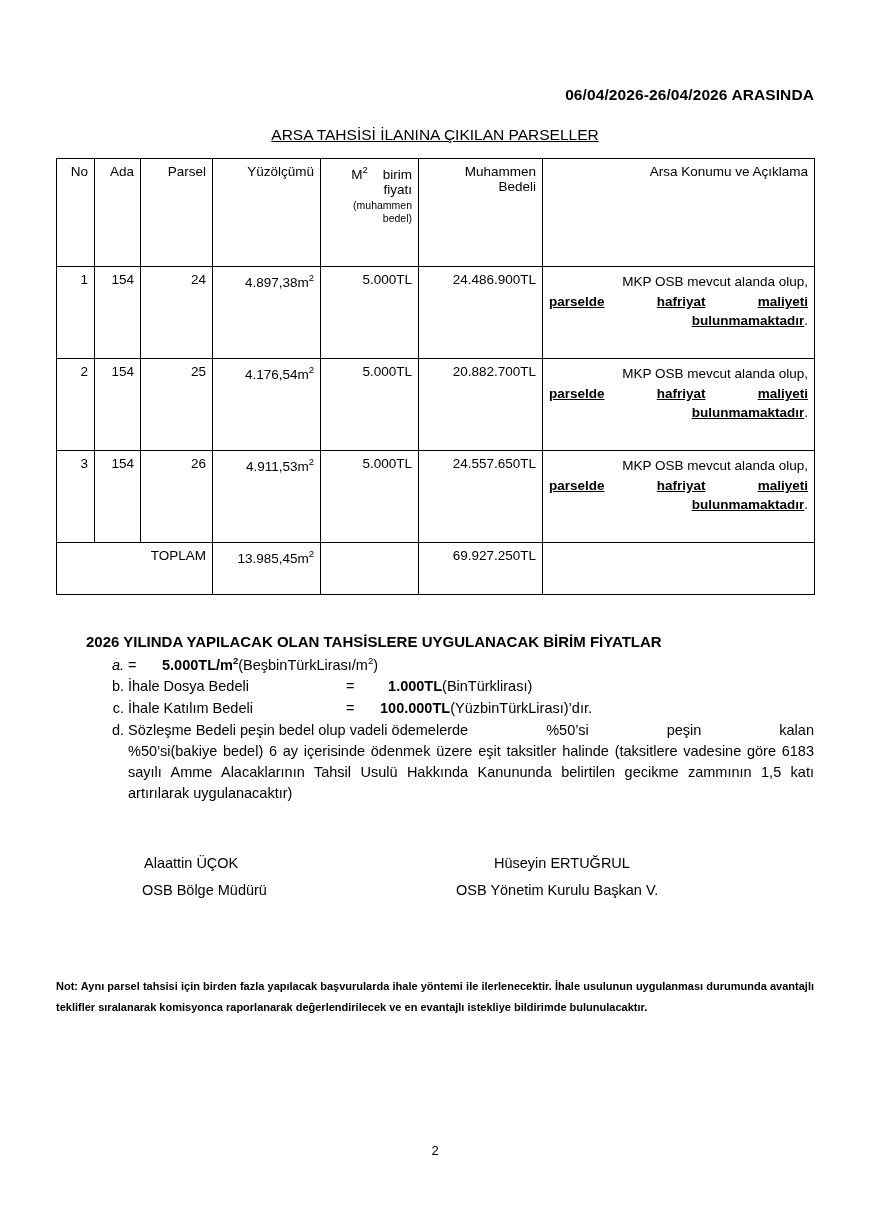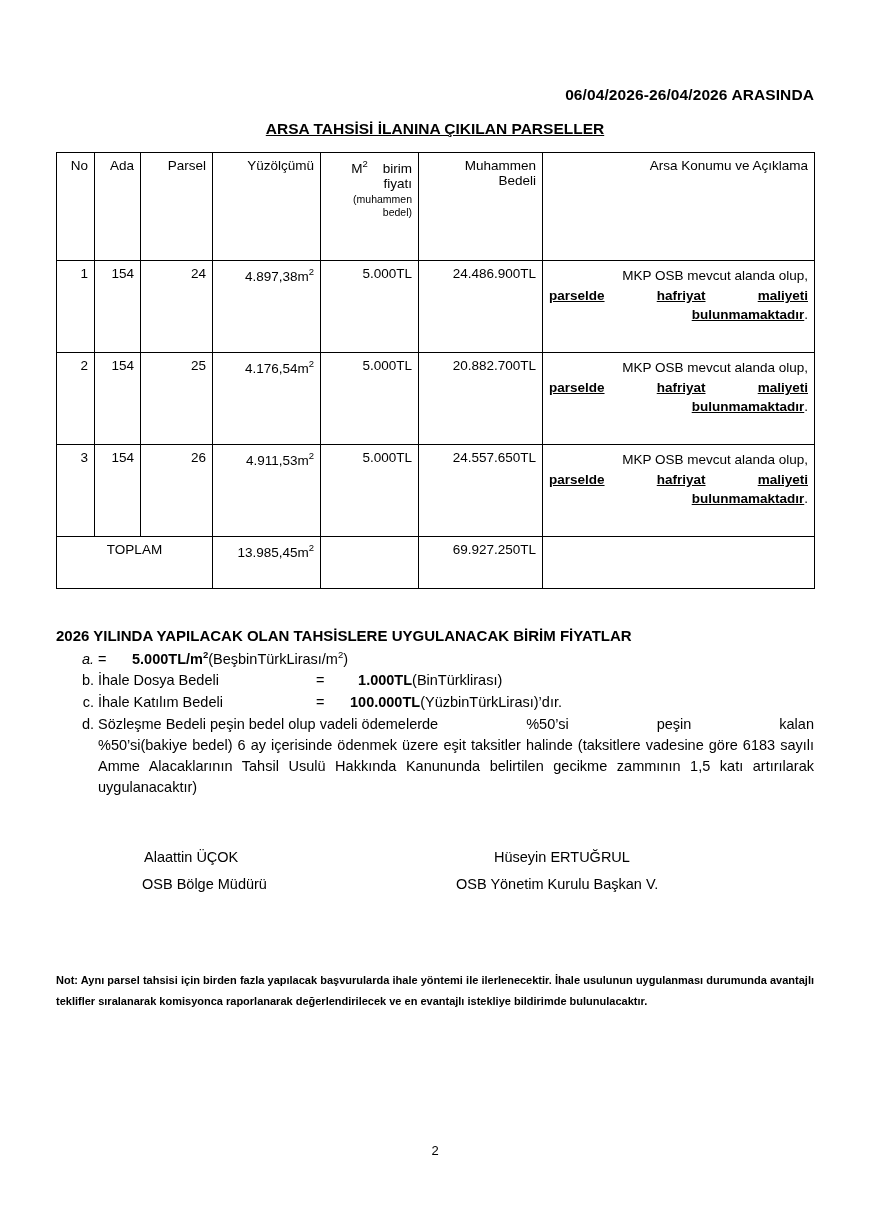--- a/index.html
+++ b/index.html
@@ -26,23 +26,23 @@
   
   .doc-title {
     text-align: right;
     font-weight: bold;
     font-size: 15.5px;
     letter-spacing: 0.1px;
     margin-top: 14px;
   }
   .doc-subtitle {
     text-align: center;
-    font-weight: bold;
+    font-weight: normal;
     font-size: 15.5px;
-    margin-top: 16px;
+    margin-top: 22px;
     margin-bottom: 14px;
   }
   .doc-subtitle span {
     text-decoration: underline;
   }
 
   
   table.parcels {
     border-collapse: collapse;
     width: 758px;
@@ -82,24 +82,25 @@
     line-height: 1.45;
     hyphens: none;
   }
   td.desc .u { text-decoration: underline; font-weight: bold; }
   .just-line {
     display: flex;
     justify-content: space-between;
     gap: 16px;
   }
   tr.total td { height: 42px; }
-  tr.total td.lbl { text-align: center; }
+  tr.total td.lbl { text-align: right; }
 
   
   .prices {
+    margin-left: 30px;
     margin-top: 38px;
   }
   .prices-title {
     font-weight: bold;
     font-size: 15px;
     margin-bottom: 4px;
   }
   ol.price-list {
     margin: 0;
     padding-left: 42px;

